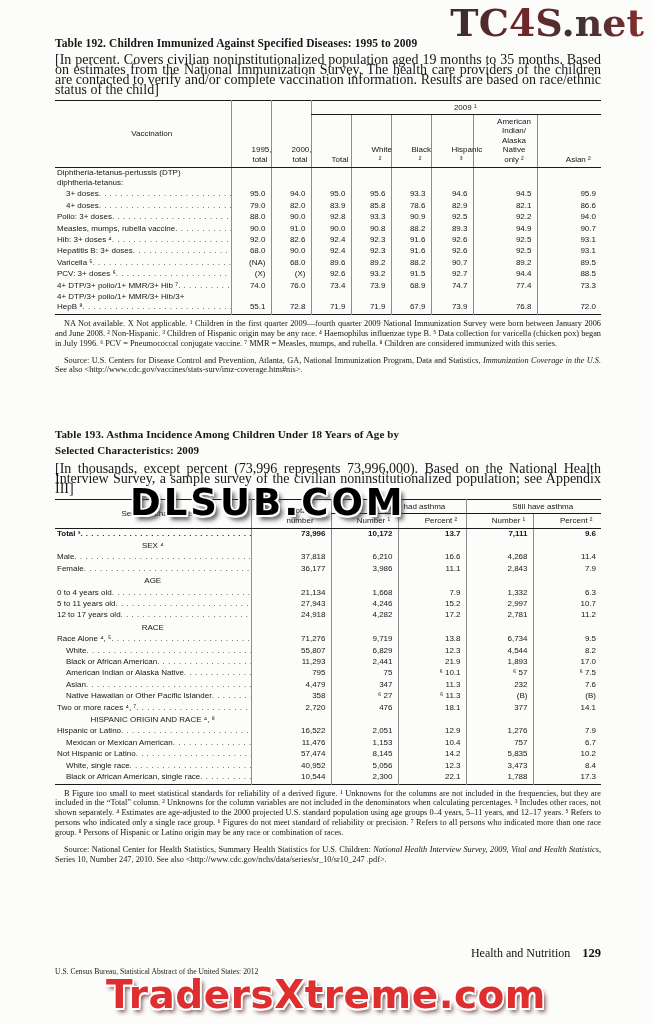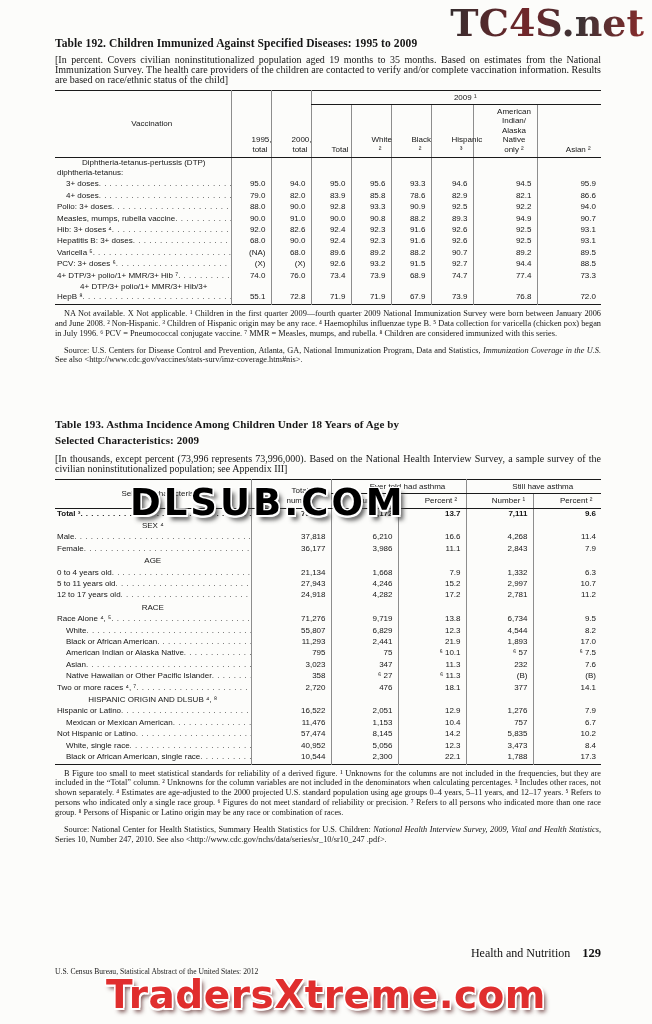--- a/index.html
+++ b/index.html
@@ -11,21 +11,21 @@
   }
   .content { position: absolute; left: 55px; top: 36px; width: 546px; z-index: 1; }
 
   .t-title {
     font-family: "Liberation Serif", serif; font-weight: bold;
     font-size: 11.5px; line-height: 14px; margin: 0 0 5px 0;
     white-space: pre-line; letter-spacing: 0.1px;
   }
   .t-title.big { font-size: 11px; line-height: 15.5px; margin-bottom: 6px; }
   .t-note {
-    font-size: 10px; line-height: 10px; margin: 0 0 4px 0; text-align: justify;
+    font-size: 14px; line-height: 10px; margin: 0 0 4px 0; text-align: justify;
   }
   .t-foot {
     font-size: 8.3px; line-height: 9.9px; text-align: justify;
     margin: 4px 0 0 0; text-indent: 9px;
   }
   .t-src { margin-top: 7px; }
   .it { font-style: italic; }
 
   table.dtable {
     table-layout: fixed; border-collapse: collapse; width: 546px;
@@ -40,21 +40,21 @@
   .dtable th.mid { vertical-align: middle; }
   .dtable .pre { white-space: pre-line; }
   .dtable th.hb { border-bottom: 1px solid #1a1a1a; }
   .dtable th.group-h { border-bottom: 1px solid #1a1a1a; padding-bottom: 1px; }
   .dtable th.num-h, .dtable th.group-h { border-left: 1px solid #8d8d8d; }
   .dtable td { vertical-align: bottom; padding: 0; line-height: 10.4px; }
   .dtable td.num {
     border-left: 1px solid #8d8d8d; text-align: right;
     padding: 0 5px 1px 2px; white-space: nowrap;
   }
-  .dtable td.stub { padding: 0 0 1px 2px; text-align: center; }
+  .dtable td.stub { padding: 0 0 1px 2px; }
   .dtable td.stub.ind { padding-left: 11px; }
   .dtable td.section { text-align: center; padding: 1px 0; }
   .dtable .bold { font-weight: bold; }
   .lbl-line { white-space: nowrap; }
   .cellflex { display: flex; align-items: flex-end; overflow: hidden; }
   .cellflex .lbl { white-space: nowrap; }
   .dots { flex: 1 1 auto; overflow: hidden; white-space: nowrap; color: #1d1d1d; }
   .dots::before {
     content: " . . . . . . . . . . . . . . . . . . . . . . . . . . . . . . . . . . . . . . . . . . . . . . . . . . . . . . . . . . . . . . . . . . . . . .";
     letter-spacing: 0.5px;
@@ -520,21 +520,21 @@
             <td class="num">⁶ 57</td>
             <td class="num">⁶ 7.5</td>
           </tr>
           <tr>
             <td class="stub ind">
               <div class="cellflex">
                 <span class="lbl">Asian</span>
                 <span class="dots"></span>
               </div>
             </td>
-            <td class="num">3,023</td>
+            <td class="num">4,479</td>
             <td class="num">347</td>
             <td class="num">11.3</td>
             <td class="num">232</td>
             <td class="num">7.6</td>
           </tr>
           <tr>
             <td class="stub ind">
               <div class="cellflex">
                 <span class="lbl">Native Hawaiian or Other Pacific Islander</span>
                 <span class="dots"></span>
@@ -553,21 +553,21 @@
                 <span class="dots"></span>
               </div>
             </td>
             <td class="num">2,720</td>
             <td class="num">476</td>
             <td class="num">18.1</td>
             <td class="num">377</td>
             <td class="num">14.1</td>
           </tr>
           <tr>
-            <td class="stub section">HISPANIC ORIGIN AND DLSUB ⁴, ⁸</td>
+            <td class="stub section">HISPANIC ORIGIN AND RACE ⁴, ⁸</td>
             <td class="num"></td>
             <td class="num"></td>
             <td class="num"></td>
             <td class="num"></td>
             <td class="num"></td>
           </tr>
           <tr>
             <td class="stub">
               <div class="cellflex">
                 <span class="lbl">Hispanic or Latino</span>

